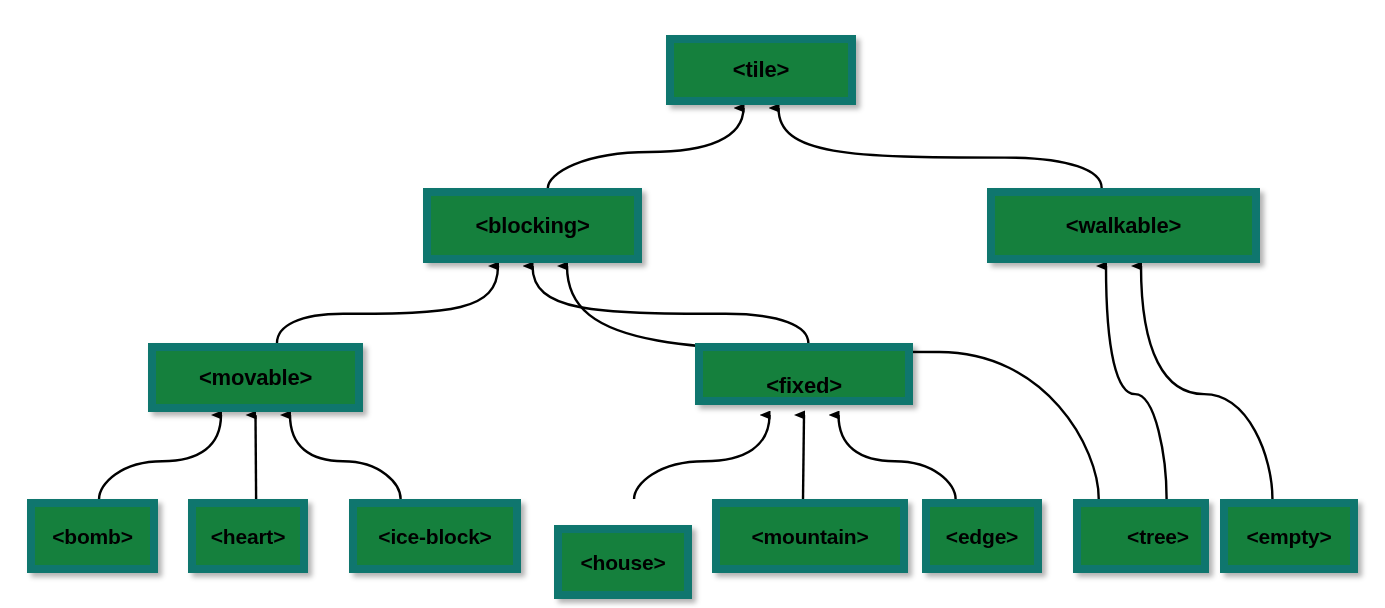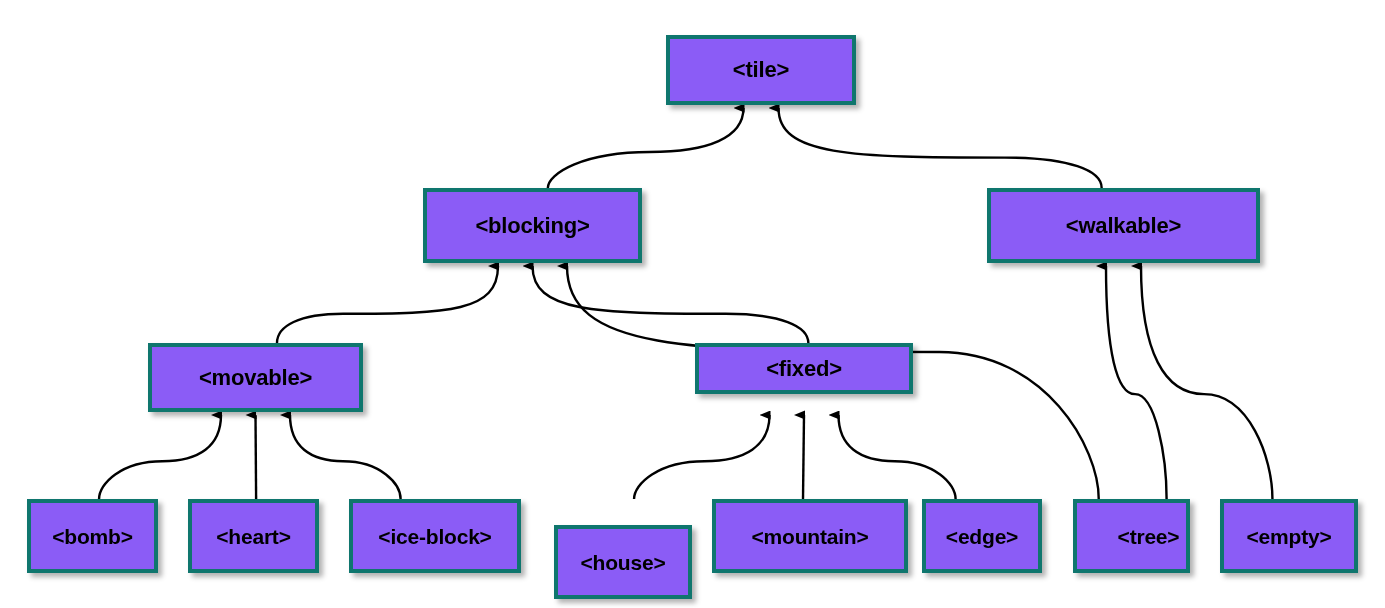--- a/index.html
+++ b/index.html
@@ -22,22 +22,22 @@
     position: absolute;
     left: 0;
     top: 0;
     width: 1385px;
     height: 608px;
     pointer-events: none;
   }
   .node {
     position: absolute;
     box-sizing: border-box;
-    background: #8b5cf6;
-    border: 4px solid #0f766e;
+    background: #15803d;
+    border: 8px solid #0f766e;
     box-shadow: 4px 4px 5px rgba(0,0,0,0.30);
     display: flex;
     align-items: center;
     justify-content: center;
     z-index: 2;
   }
   .node-label {
     font-family: "Liberation Sans", sans-serif;
     font-weight: bold;
     font-size: 22px;
@@ -82,42 +82,42 @@
       </div>
       <div class="node" style="left: 423px; top: 188px; width: 219px; height: 75px;">
         <span class="node-label">&lt;blocking&gt;</span>
       </div>
       <div class="node" style="left: 987px; top: 188px; width: 273px; height: 75px;">
         <span class="node-label">&lt;walkable&gt;</span>
       </div>
       <div class="node" style="left: 148px; top: 343px; width: 215px; height: 69px;">
         <span class="node-label">&lt;movable&gt;</span>
       </div>
-      <div class="node" style="left: 695px; top: 343px; width: 218px; height: 51px;">
+      <div class="node" style="left: 695px; top: 343px; width: 218px; height: 62px; align-items: flex-end;">
         <span class="node-label">&lt;fixed&gt;</span>
       </div>
       <div class="node" style="left: 27px; top: 499px; width: 131px; height: 74px; align-items: center;">
         <span class="node-label sm">&lt;bomb&gt;</span>
       </div>
-      <div class="node" style="left: 188px; top: 499px; width: 131px; height: 74px;">
+      <div class="node" style="left: 188px; top: 499px; width: 120px; height: 74px;">
         <span class="node-label sm">&lt;heart&gt;</span>
       </div>
       <div class="node" style="left: 349px; top: 499px; width: 172px; height: 74px;">
         <span class="node-label sm">&lt;ice-block&gt;</span>
       </div>
       <div class="node" style="left: 554px; top: 525px; width: 138px; height: 74px;">
         <span class="node-label sm">&lt;house&gt;</span>
       </div>
       <div class="node" style="left: 712px; top: 499px; width: 196px; height: 74px;">
         <span class="node-label sm">&lt;mountain&gt;</span>
       </div>
       <div class="node" style="left: 922px; top: 499px; width: 120px; height: 74px;">
         <span class="node-label sm">&lt;edge&gt;</span>
       </div>
-      <div class="node" style="left: 1073px; top: 499px; width: 117px; height: 74px; padding-left: 34px;">
+      <div class="node" style="left: 1073px; top: 499px; width: 136px; height: 74px; padding-left: 34px;">
         <span class="node-label sm">&lt;tree&gt;</span>
       </div>
       <div class="node" style="left: 1220px; top: 499px; width: 138px; height: 74px;">
         <span class="node-label sm">&lt;empty&gt;</span>
       </div>
     </div>
 
 </div>
 
 </body></html>

